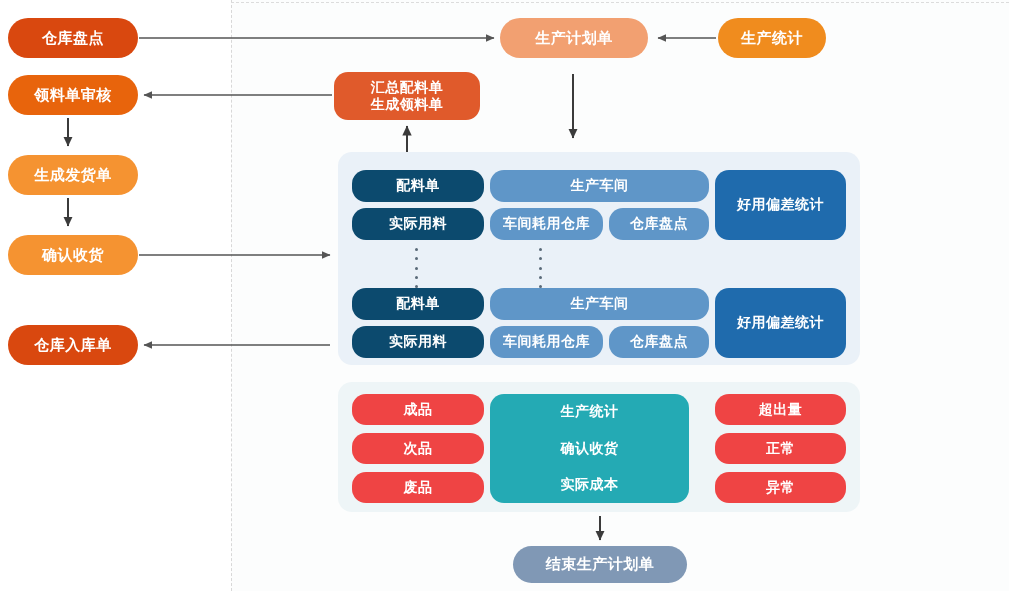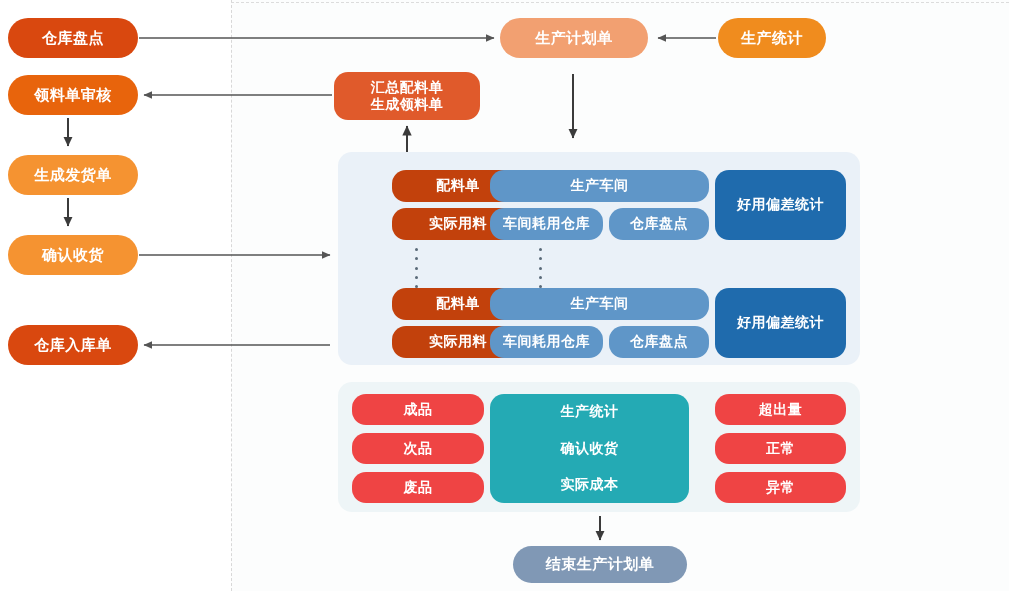--- a/index.html
+++ b/index.html
@@ -63,21 +63,21 @@
   .pill.rounded-lg   { border-radius: 14px; }
   .pill.rounded-md   { border-radius: 14px; }
 
   .c-darkorange  { background: #d9480f; }
   .c-orange      { background: #e8640c; }
   .c-lightorange { background: #f59331; }
   .c-amber       { background: #f08c1e; }
   .c-sandorange  { background: #f2a071; }
   .c-tomato      { background: #e05a2b; }
 
-  .c-blue-light  { background: #c2410c; margin-left: 40px; }
+  .c-blue-light  { background: #0c4a6e; }
   .c-blue-mid    { background: #5f96c8; }
   .c-blue-dark   { background: #1f6bad; }
   .c-slate       { background: #8098b5; }
 
   .c-teal-light  { background: #ef4444; }
   .c-teal-dark   { background: #24aab4; }
 
   
   .panel {
     position: absolute;

